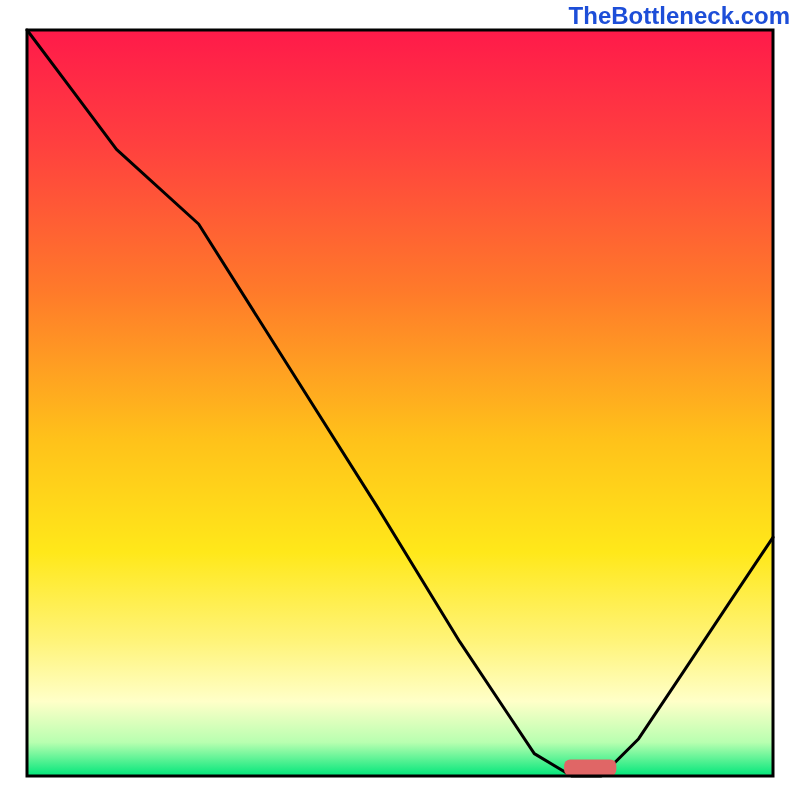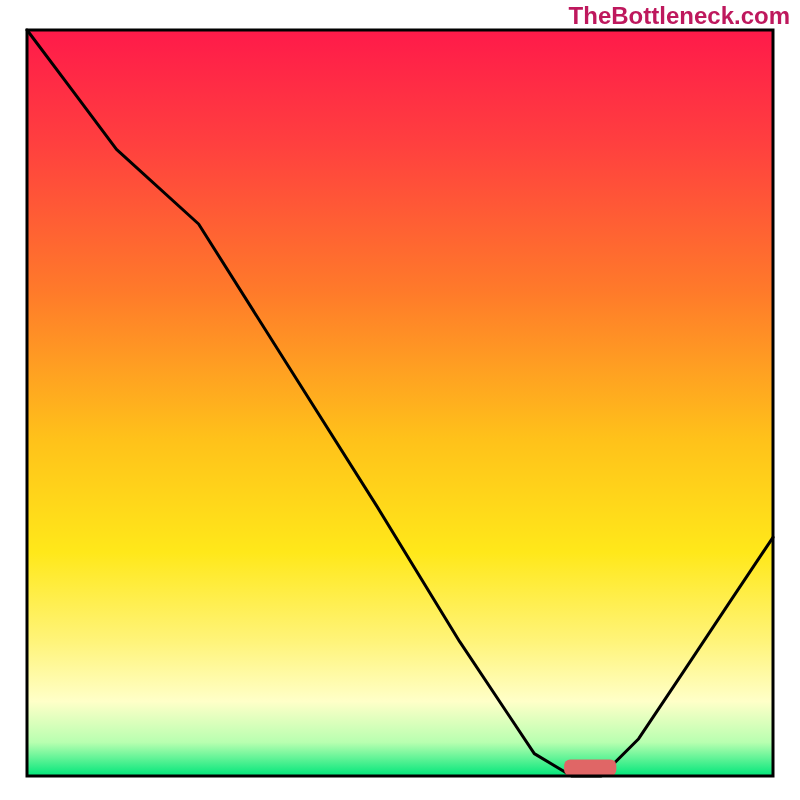--- a/index.html
+++ b/index.html
@@ -12,21 +12,21 @@
   }
   .chart-container {
     position: relative;
     width: 800px;
     height: 800px;
   }
   .watermark {
     position: absolute;
     top: 2px;
     right: 10px;
-    color: #be185d;
+    color: #1d4ed8;
     font-size: 24px;
     font-weight: 600;
     font-family: Arial, sans-serif;
     z-index: 5;
   }
   svg {
     display: block;
   }
 </style>
 </head>

